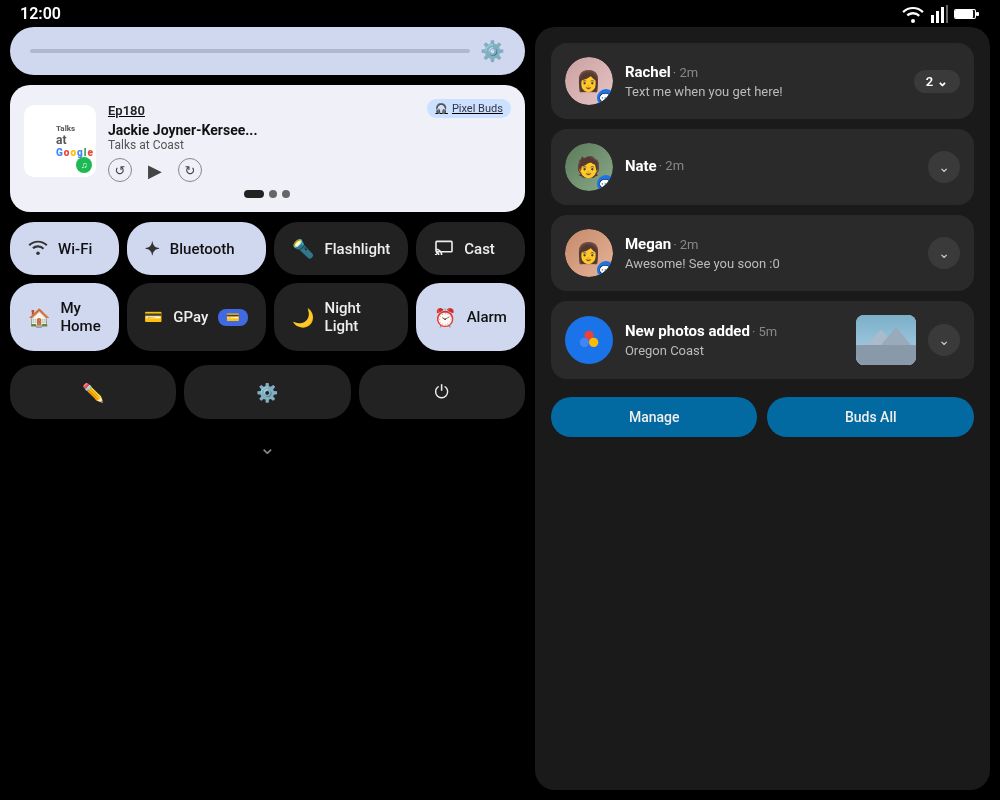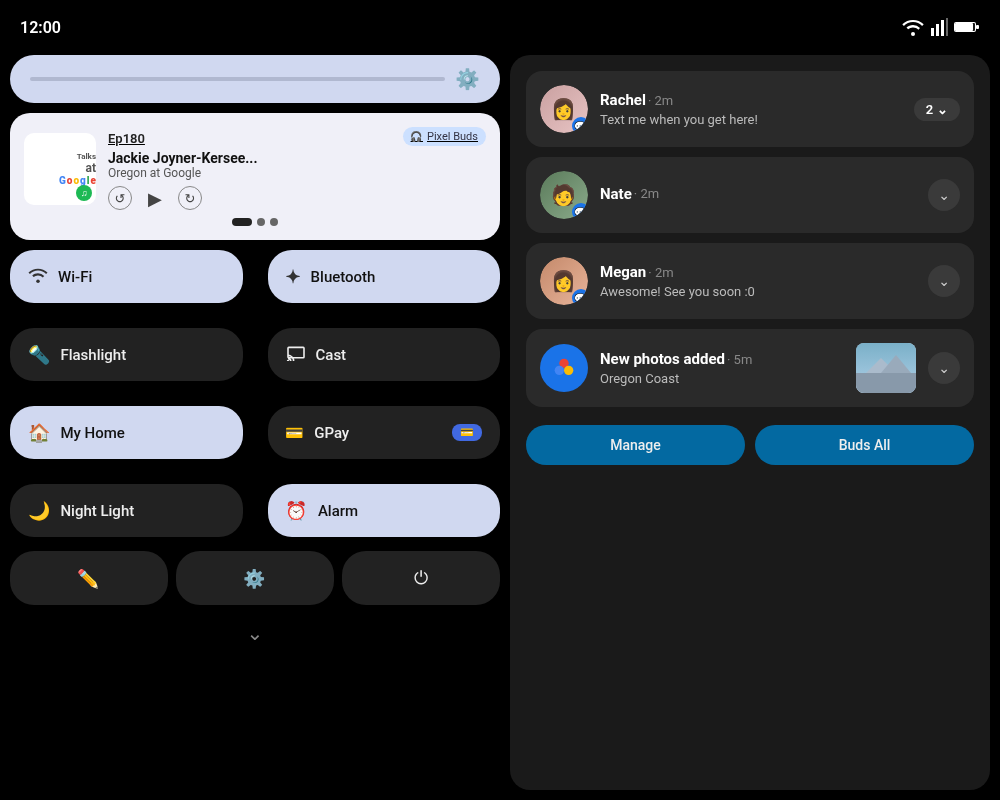--- a/index.html
+++ b/index.html
@@ -10,22 +10,22 @@
       overflow: hidden;
       font-family: 'Roboto', sans-serif;
       display: flex;
       flex-direction: column;
     }
 
     
     .status-bar {
       display: flex;
       justify-content: space-between;
-      align-items: flex-start;
-      padding: 18px 20px;
+      align-items: center;
+      padding: 4px 20px;
       color: white;
       font-size: 16px;
       font-weight: 600;
     }
     .status-icons {
       display: flex;
       gap: 6px;
       align-items: center;
     }
 
@@ -77,21 +77,21 @@
       align-items: center;
       gap: 12px;
     }
     .media-album {
       background: white;
       border-radius: 10px;
       width: 72px;
       height: 72px;
       display: flex;
       flex-direction: column;
-      align-items: flex-end;
+      align-items: flex-start;
       justify-content: center;
       font-size: 9px;
       font-weight: bold;
       position: relative;
       padding-left: 32px;
     }
     .spotify-dot {
       position: absolute;
       bottom: 4px;
       right: 4px;
@@ -159,22 +159,22 @@
     }
     .media-dot.active {
       background: #222;
       width: 20px;
       border-radius: 4px;
     }
 
     
     .toggle-grid {
       display: grid;
-      grid-template-columns: 1fr 1fr;
-      gap: 25px;
+      grid-template-columns: 1fr 1fr 1fr 1fr;
+      gap: 8px;
     }
     .toggle-tile {
       border-radius: 24px;
       padding: 16px 18px;
       display: flex;
       align-items: center;
       gap: 10px;
       cursor: pointer;
       font-size: 15px;
       font-weight: 500;
@@ -422,21 +422,21 @@
         </div>
         <div class="media-info">
           <div style="display:flex;justify-content:space-between;align-items:center;text-decoration:underline;">
             <span class="media-ep">Ep180</span>
             <div class="media-badge">
               <span style="font-size:10px;">🎧</span>
               <span>Pixel Buds</span>
             </div>
           </div>
           <div class="media-title">Jackie Joyner-Kersee...</div>
-          <div class="media-source">Oregon at Google</div>
+          <div class="media-source">Talks at Coast</div>
           <div class="media-controls">
             <span class="media-btn" style="font-size:13px;border:1px solid #888;border-radius:50%;width:24px;height:24px;display:flex;align-items:center;justify-content:center;">↺</span>
             <span class="media-btn">▶</span>
             <span class="media-btn" style="font-size:13px;border:1px solid #888;border-radius:50%;width:24px;height:24px;display:flex;align-items:center;justify-content:center;">↻</span>
           </div>
         </div>
       </div>
       <div class="media-dots">
         <div class="media-dot active"></div>
         <div class="media-dot"></div>

